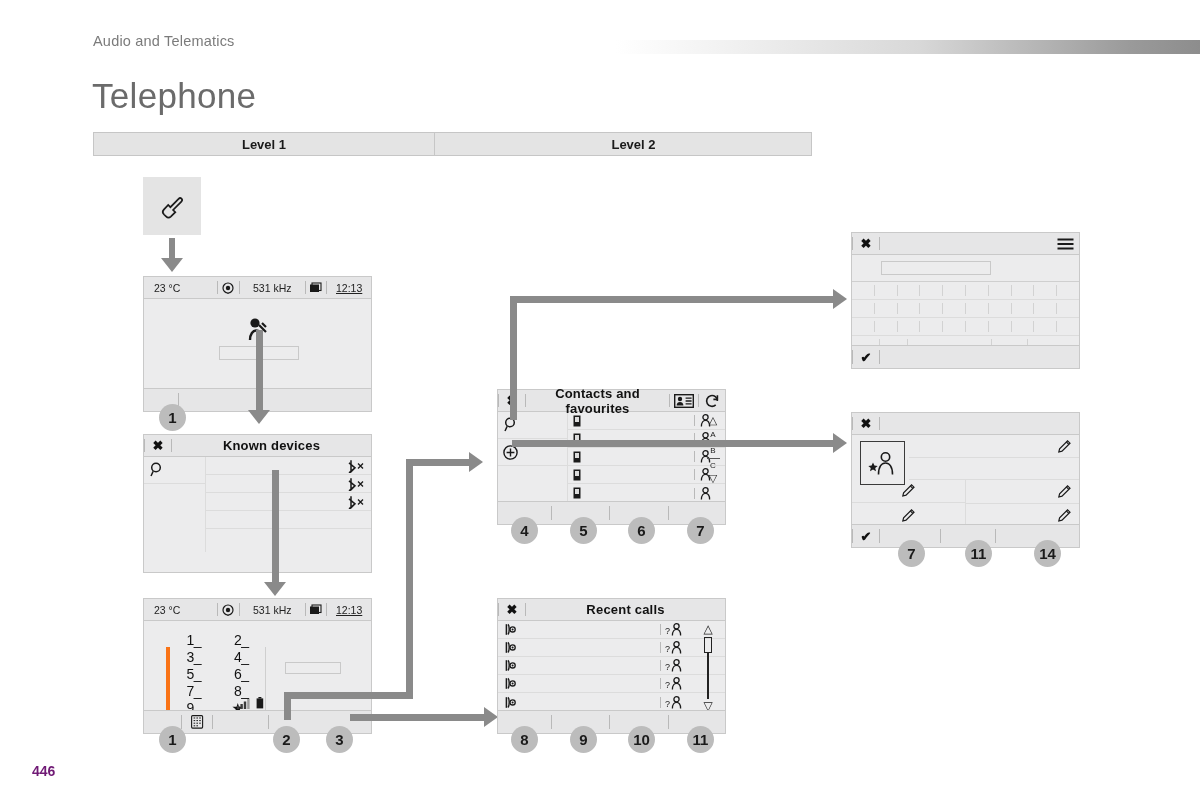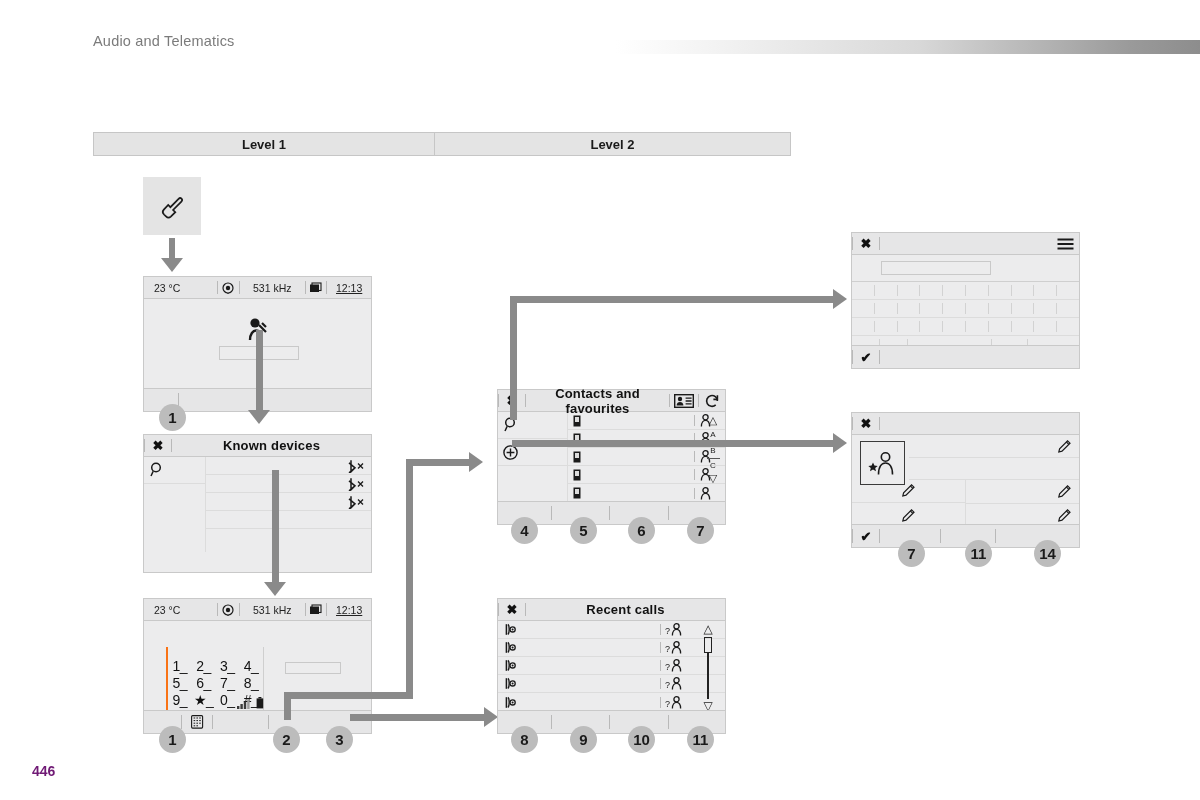--- a/index.html
+++ b/index.html
@@ -28,21 +28,21 @@
   .levels{
     position:absolute;left:93px;top:132px;width:1035px;height:24px;display:flex;
   }
   .level{
     background:#e4e4e4;border:1px solid #c6c6c6;border-right:none;
     display:flex;align-items:center;justify-content:center;
     font-size:13px;font-weight:bold;color:#1a1a1a;
   }
   .level:last-child{border-right:1px solid #c6c6c6;}
   .level.l1{width:340px;}
-  .level.l2{width:355px;}
+  .level.l2{width:355px;padding-left:21px;}
   .level.l3{flex:1;}
 
   
   .panel{position:absolute;background:#ececed;border:1px solid #c9c9c9;box-sizing:border-box;}
   .panel .titlebar{
     height:21px;background:#e6e6e7;border-bottom:1px solid #c9c9c9;
     display:flex;align-items:center;position:relative;
   }
   .panel .title{
     flex:1;text-align:center;font-size:13px;font-weight:bold;color:#111;
@@ -99,33 +99,34 @@
 
   .pagenum{position:absolute;left:32px;top:763px;font-size:14px;font-weight:bold;color:#701a75;}
 
   .searchfield{border:1px solid #c9c9c9;background:#ececed;box-sizing:border-box;}
   .kbd-row{display:flex;align-items:center;height:17px;border-bottom:1px solid #dcdcdc;}
   .kbd-key{flex:1;border-right:1px solid #d2d2d2;height:11px;box-sizing:border-box;}
   .kbd-key:last-child{border-right:none;}
 
   .dialpad{
     position:absolute;left:22px;top:26px;width:95px;height:72px;
-    border-left:2px solid #f97316;border-right:1px solid #cfcfcf;
-    display:grid;grid-template-columns:repeat(4,1fr);align-content:center;
+    border-left:4px solid #f97316;border-right:1px solid #cfcfcf;
+    display:grid;grid-template-columns:repeat(2,1fr);align-content:center;
     font-size:14px;color:#111;
   }
   .dialpad span{text-align:center;line-height:17px;letter-spacing:-.5px;}
 </style>
 </head>
 <body>
 
 <div class="page">
 
   <div class="breadcrumb">Audio and Telematics</div>
   <div class="top-gradient"></div>
+  <div class="page-title">Telephone</div>
 
   <div class="levels">
     <div class="level l1">Level 1</div>
     <div class="level l2">Level 2</div>
   </div>
 
   <div class="phone-tile">
     <span class="ico">
       <svg width="34" height="34" viewBox="0 0 34 34">
         <path d="M9 25.5c-1.6-1.6-1.4-3.6-.2-4.9l4.4-4.6 2.2 2.2 8.2-8.4c.9-.9 2.1-.9 2.9-.1.8.8.8 2-.1 2.9l-8.3 8.4 2.2 2.2-4.5 4.4c-1.3 1.2-3.2 1.4-4.8-.2z" fill="none" stroke="#1a1a1a" stroke-width="1.7"></path>

